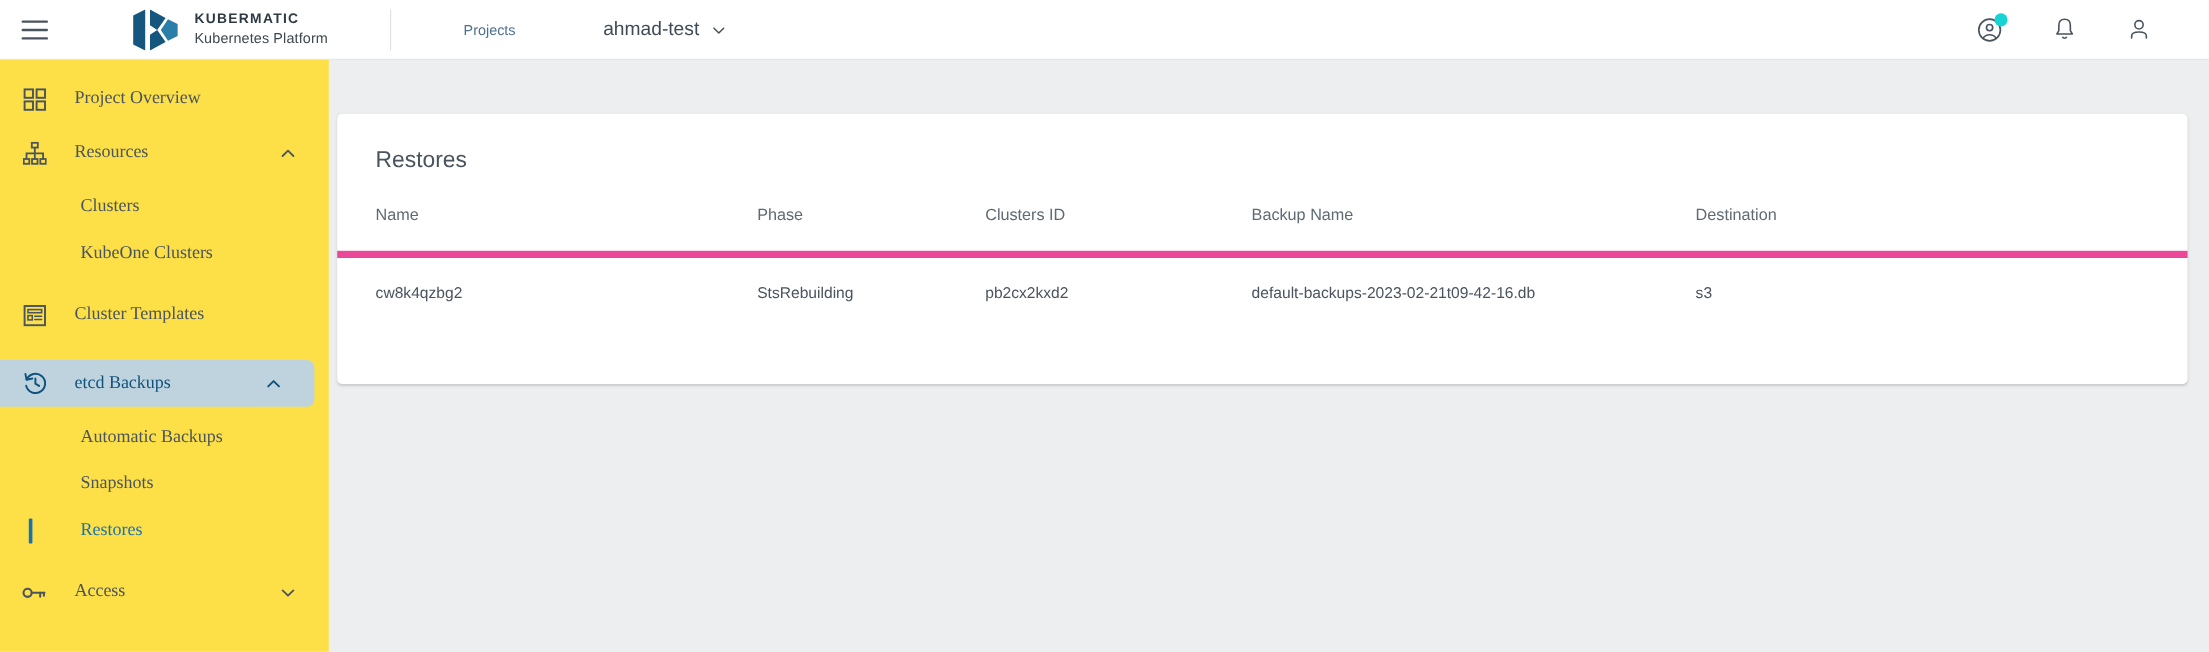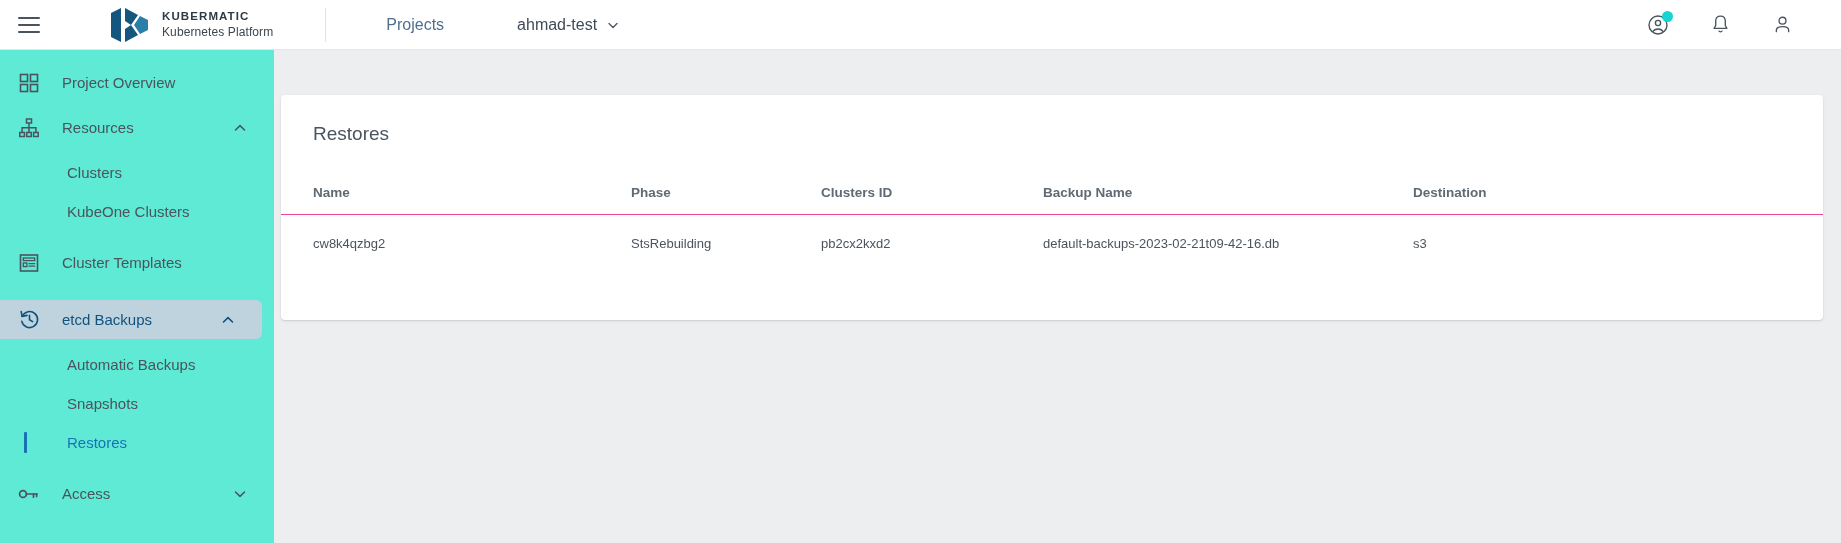--- a/index.html
+++ b/index.html
@@ -42,21 +42,21 @@
     color: #2d3a44; margin-bottom: 3px;
   }
   .brand-bottom {
     font-size: 12px; color: #3c474f; letter-spacing: 0.1px;
   }
   .hdr-divider {
     width: 1px; height: 34px; background: #dfe3e6;
     margin-left: 24px; margin-right: 0px;
   }
   .nav-projects {
-    font-size: 16px; color: #4f6f8f;
+    font-size: 12px; color: #4f6f8f;
     margin-left: 32px; cursor: pointer;
   }
   .nav-project-select {
     display: flex; align-items: center; gap: 10px;
     margin-left: 45px; cursor: pointer;
   }
   .nav-project-name { font-size: 16px; color: #3f4b56; }
   .chev { width: 12px; height: 12px; display: inline-block; }
   .hdr-right {
     margin-left: auto; display: flex; align-items: center;
@@ -70,22 +70,23 @@
   .badge-dot {
     position: absolute; top: -1px; right: -2px;
     width: 11px; height: 11px; border-radius: 50%;
     background: #18d3d3;
   }
 
   
   .sidebar {
     position: absolute; top: 50px; left: 0;
     width: 274px; height: 493px;
-    background: #5eead4;
+    background: #fde047;
     padding-top: 13px;
+    font-family: Liberation Serif, serif;
   }
   .nav-item {
     position: relative;
     display: flex; align-items: center;
     height: 39px;
     padding-left: 18px;
     cursor: pointer;
     color: #4a545e;
     font-size: 15px;
   }
@@ -135,24 +136,24 @@
     background: #ffffff;
     border-radius: 4px;
     box-shadow: 0 1px 3px rgba(0,0,0,0.10), 0 1px 1px rgba(0,0,0,0.05);
   }
   .card-title {
     font-size: 19px; color: #4a545e;
     padding: 28px 0 0 32px;
   }
   .table { width: 100%; margin-top: 26px; }
   .thead {
-    display: flex; align-items: center;
+    display: flex; align-items: flex-start;
     height: 44px;
-    border-bottom: 1px solid #ec4899;
-    font-size: 13.5px; color: #5f6a74; font-weight: bold;
+    border-bottom: 6px solid #ec4899;
+    font-size: 13.5px; color: #5f6a74;
   }
   .trow {
     display: flex; align-items: center;
     height: 57px;
     font-size: 13px; color: #4a545e;
   }
   .col { padding-left: 0; }
   .c-name  { width: 350px; padding-left: 32px; }
   .c-phase { width: 190px; }
   .c-cid   { width: 222px; }

